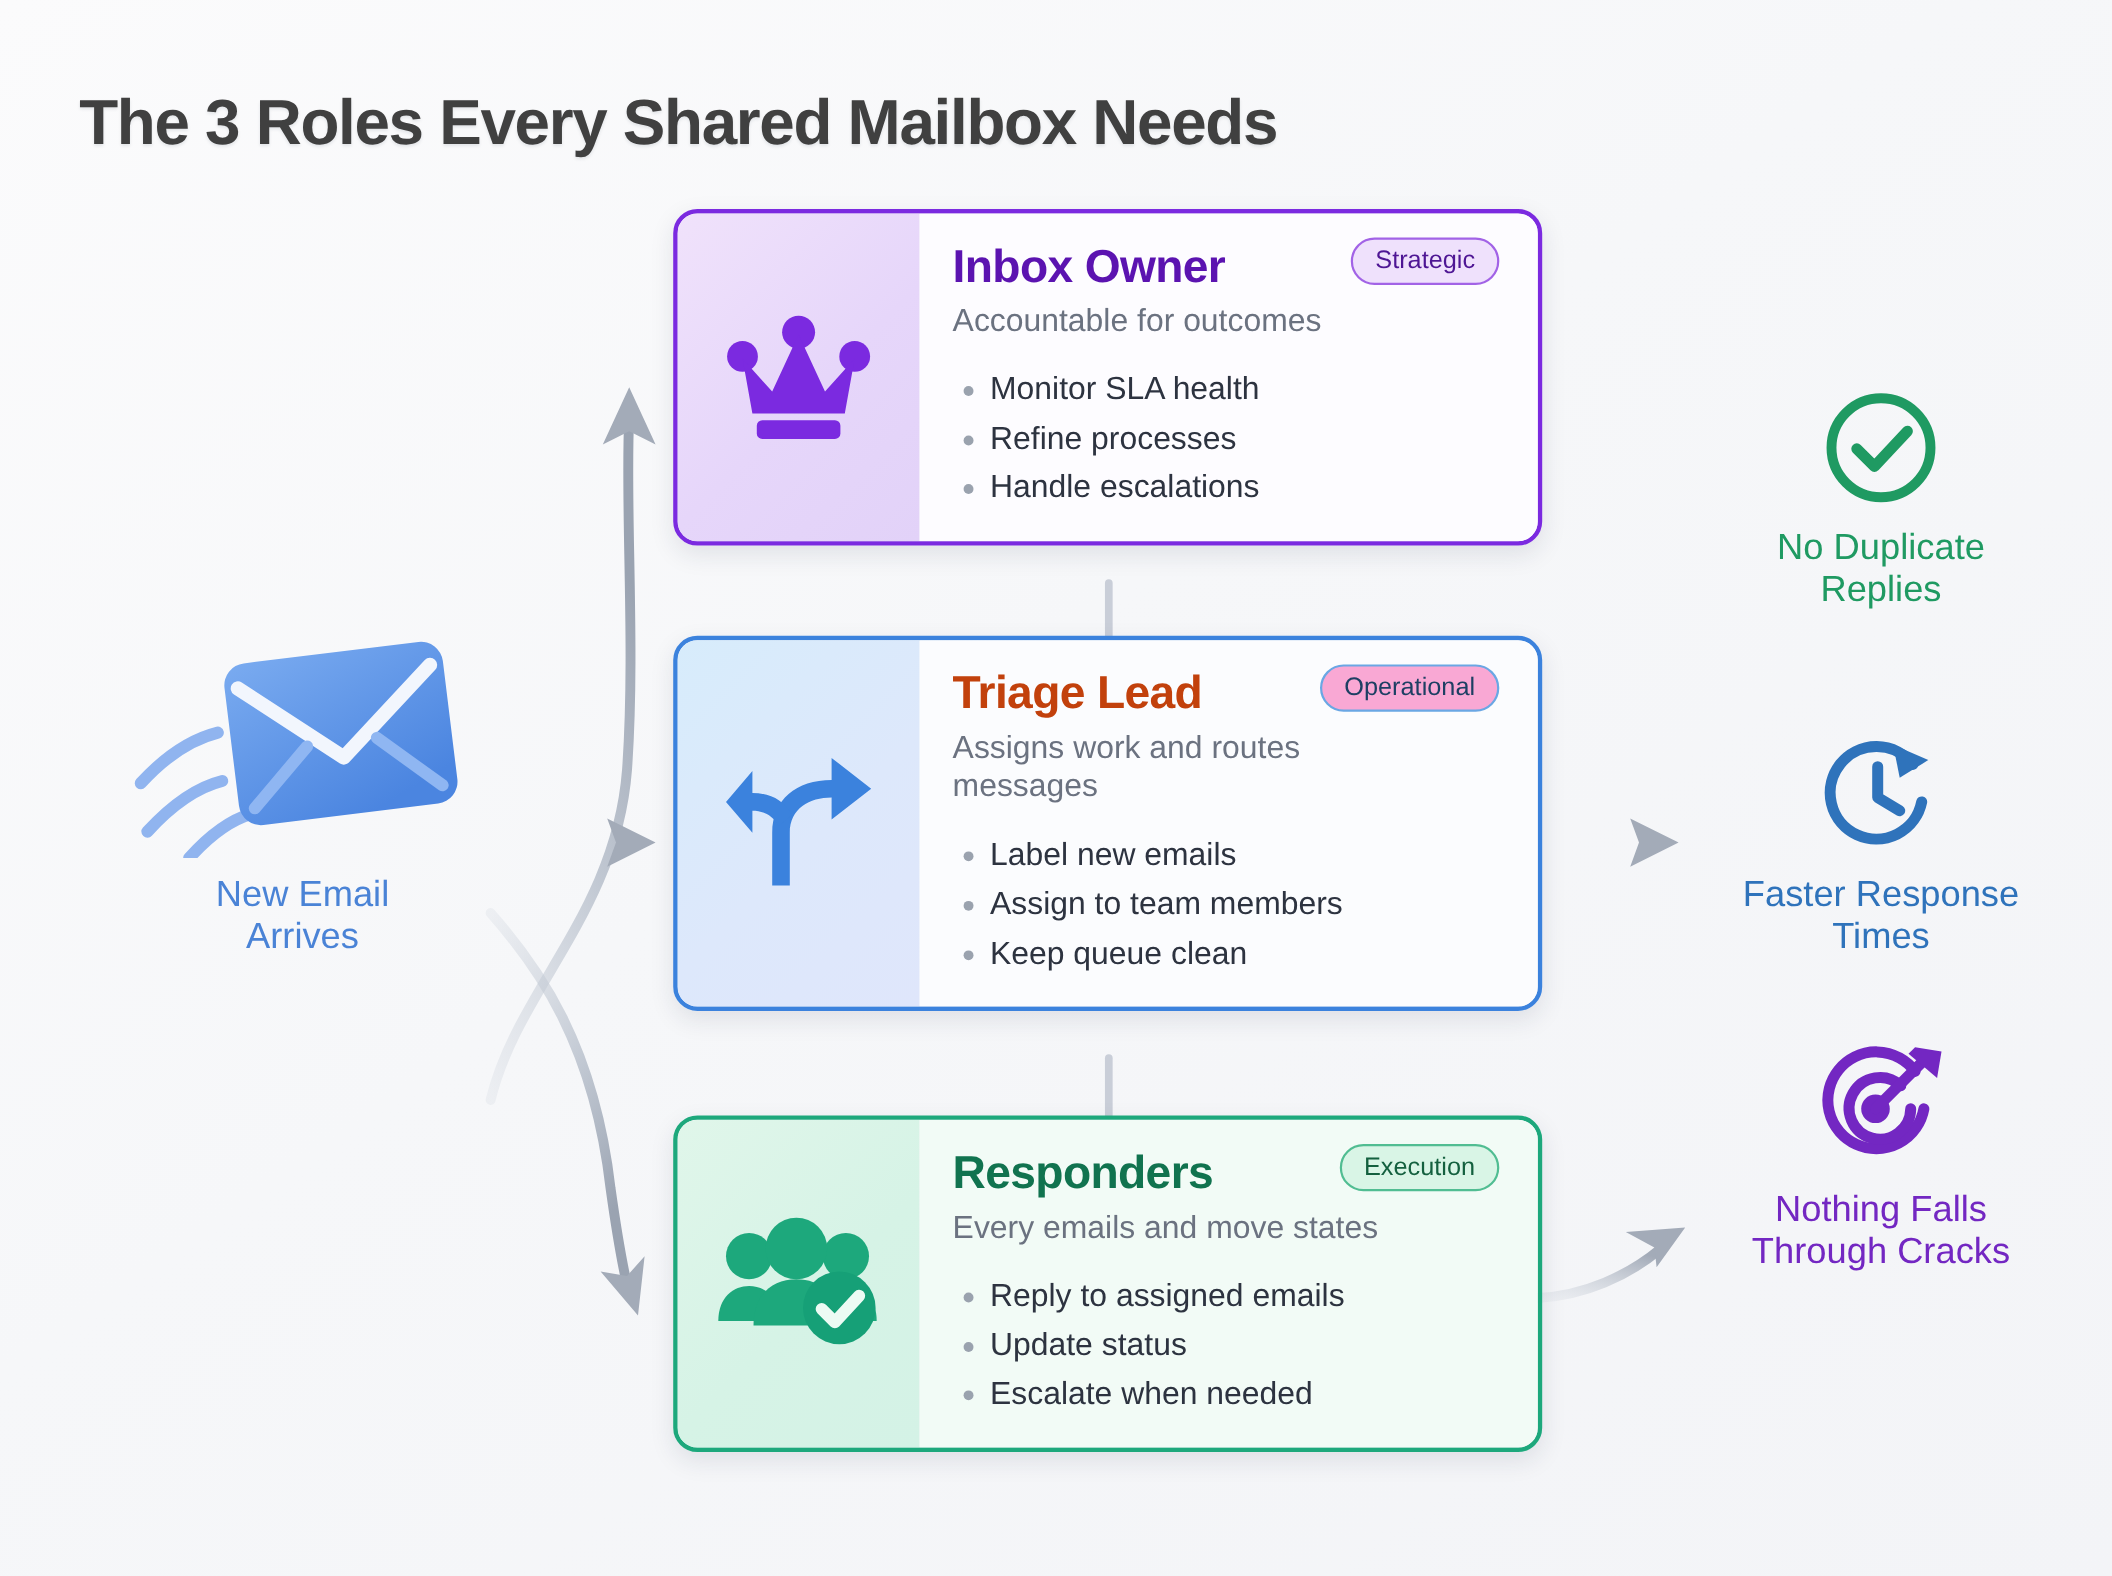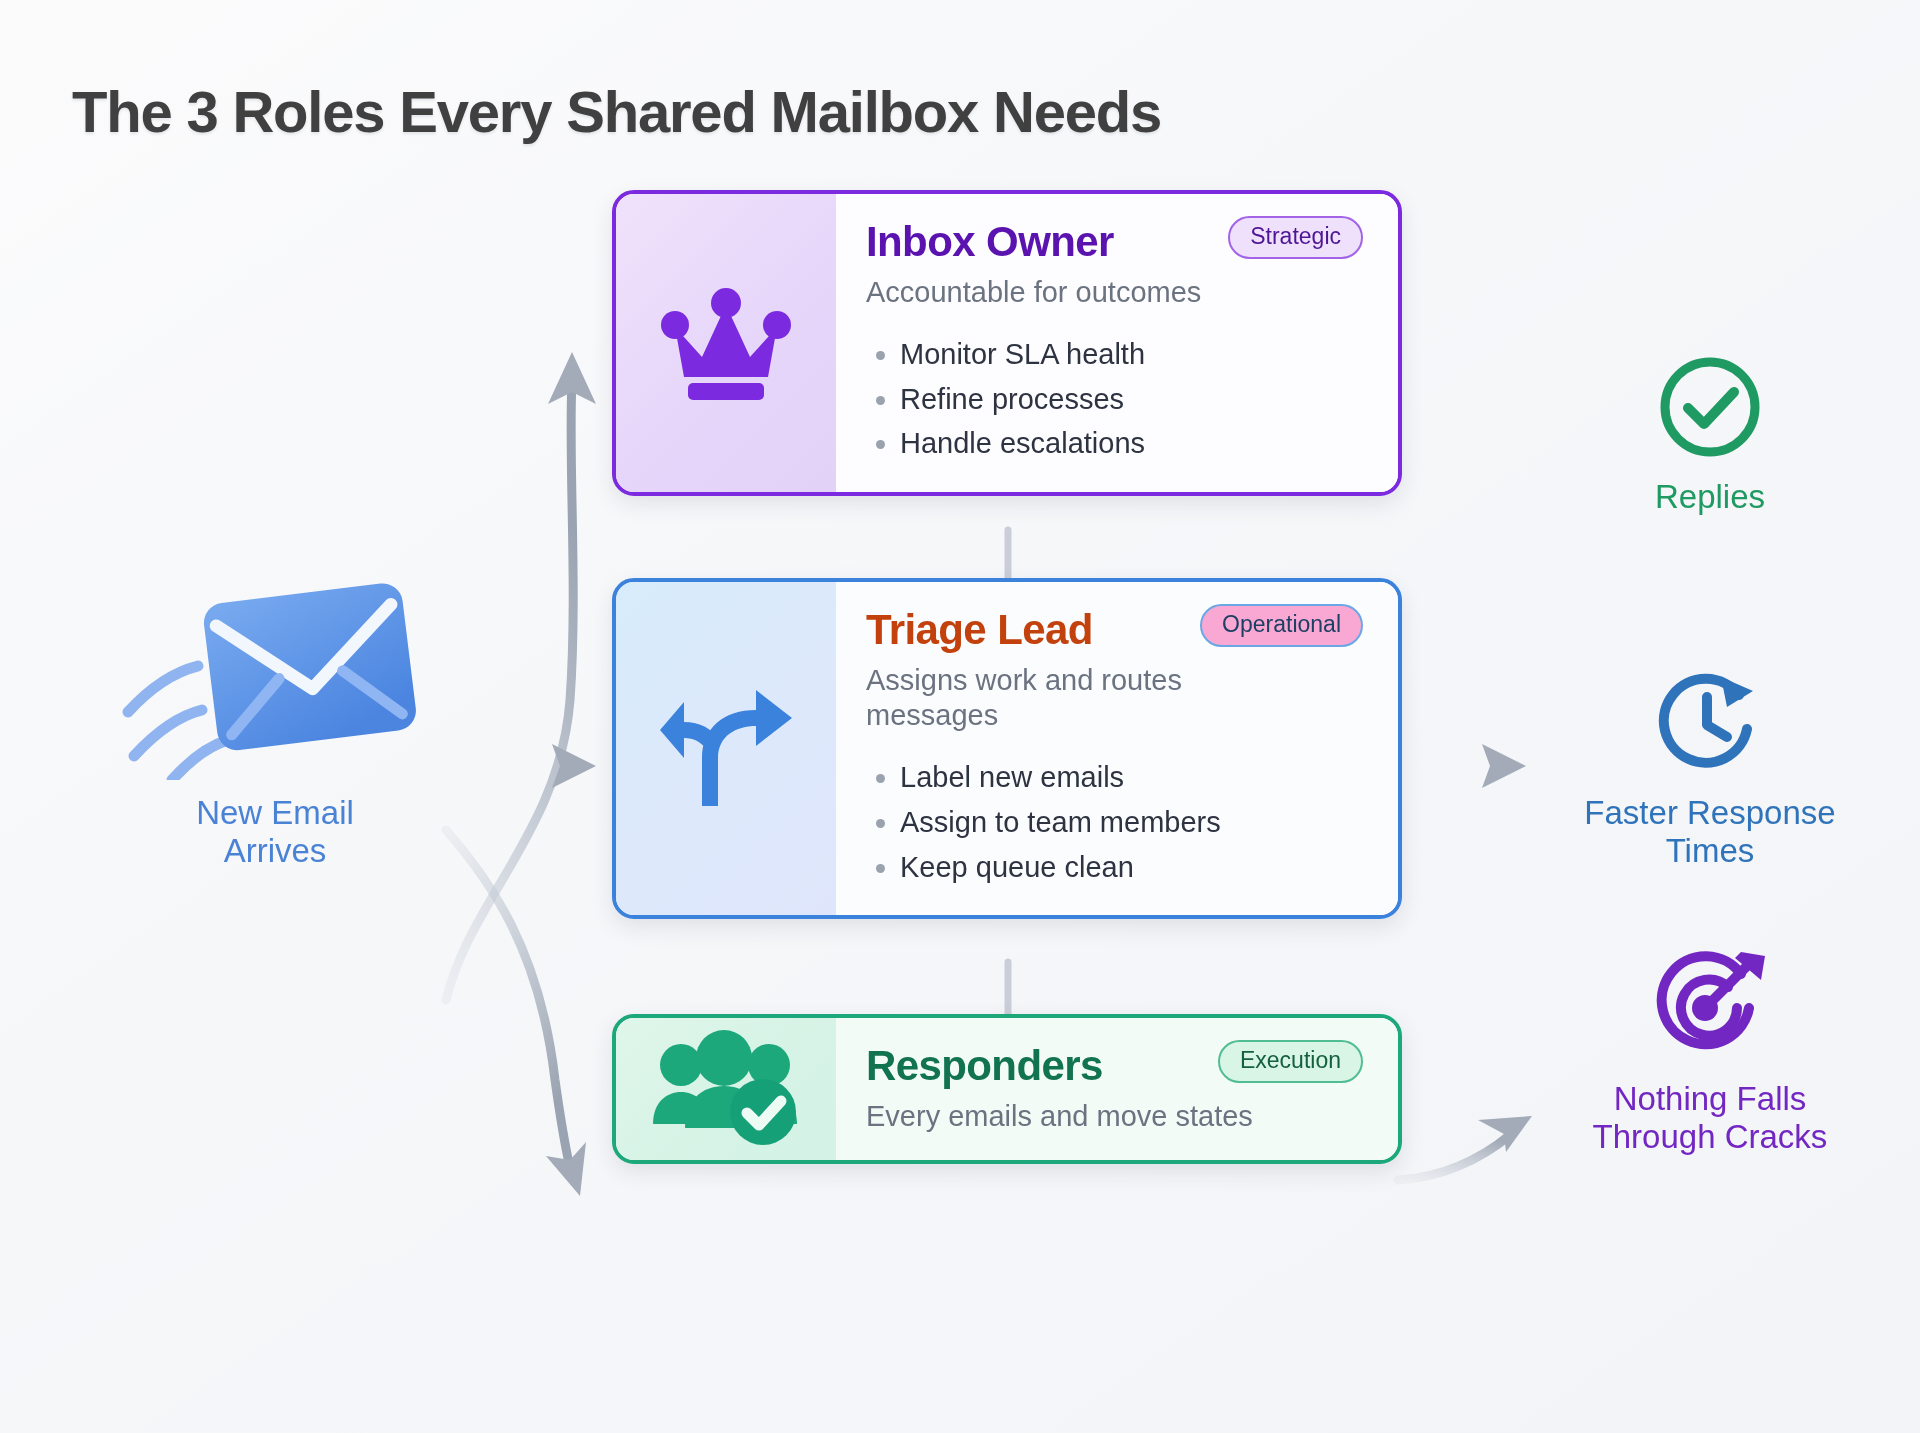--- a/index.html
+++ b/index.html
@@ -346,31 +346,37 @@
           <circle cx="112" cy="84" r="33" fill="#16a077"></circle>
           <path d="M96 85 L108 97 L130 73" stroke="#ecfbf4" stroke-width="11" fill="none" stroke-linecap="round" stroke-linejoin="round"></path>
         </g>
       </svg>
     </span>
   </div>
   <div class="card-body">
     <div class="badge">Execution</div>
     <div class="card-title">Responders</div>
     <div class="card-sub">Every emails and move states</div>
+    <ul class="card-list">
+      <li>Reply to assigned emails</li>
+      <li>Update status</li>
+      <li>Escalate when needed</li>
+    </ul>
   </div>
 </div>
 
 <div class="outcome" id="outcome-no-duplicate-replies">
   <div class="outcome-icon">
     <svg width="112" height="112" viewBox="0 0 112 112">
       <circle cx="56" cy="56" r="45" fill="none" stroke="#1f9a62" stroke-width="9"></circle>
       <path d="M34 57 L50 73 L80 41" fill="none" stroke="#1f9a62" stroke-width="10" stroke-linecap="round" stroke-linejoin="round"></path>
     </svg>
   </div>
   <div class="outcome-label">
+    <div>No Duplicate</div>
     <div>Replies</div>
   </div>
 </div>
 
 <div class="outcome" id="outcome-faster-response-times">
   <div class="outcome-icon">
     <svg width="118" height="112" viewBox="0 0 118 112">
       <path d="M88 28 A42 42 0 1 0 96 62" fill="none" stroke="#2f73bb" stroke-width="10" stroke-linecap="round"></path>
       <path d="M70 10 L102 24 L76 40 Z" fill="#2f73bb"></path>
       <path d="M56 30 L56 58 L76 70" fill="none" stroke="#2f73bb" stroke-width="10" stroke-linecap="round" stroke-linejoin="round"></path>

